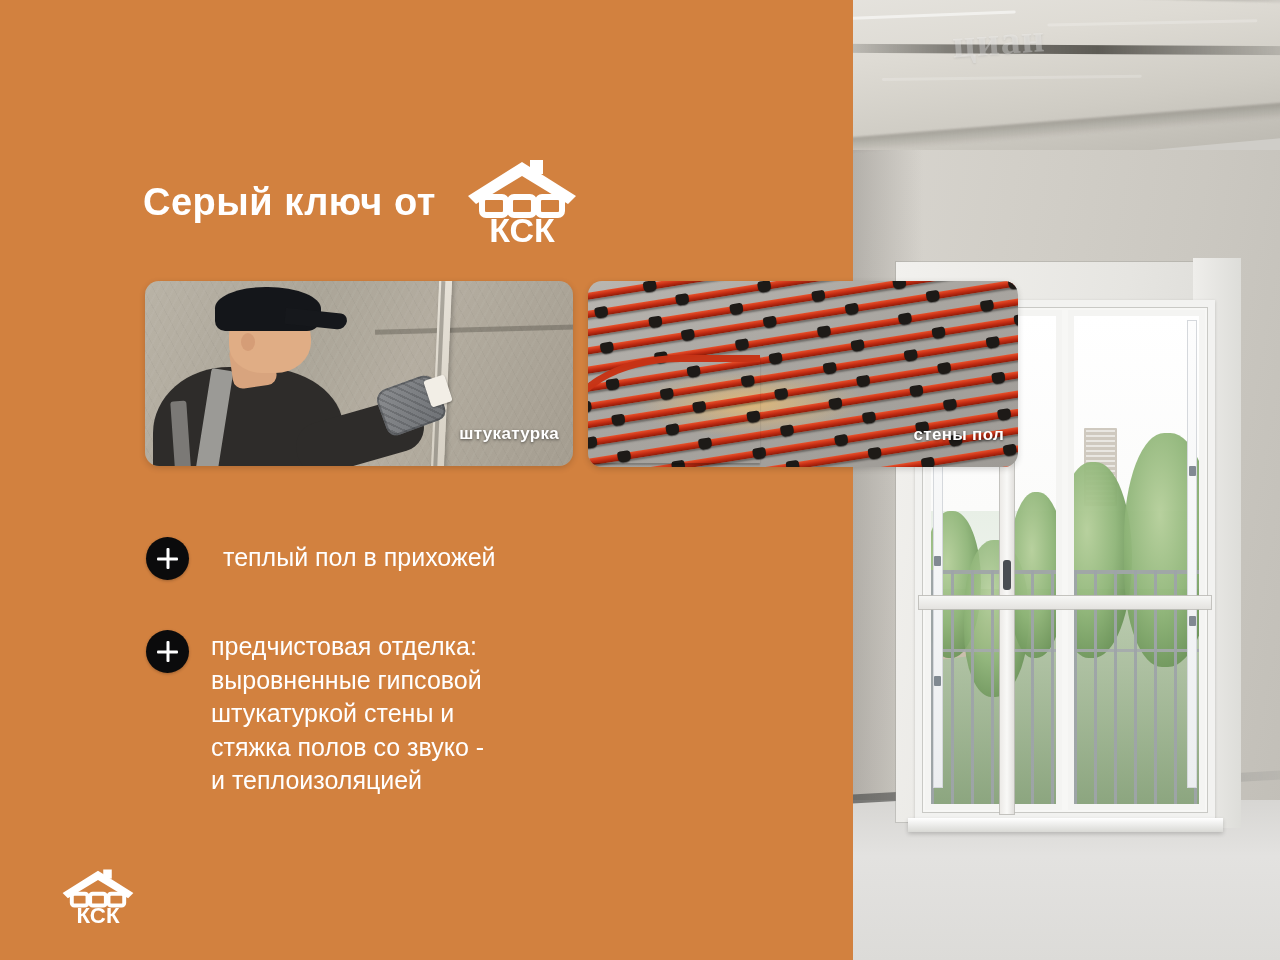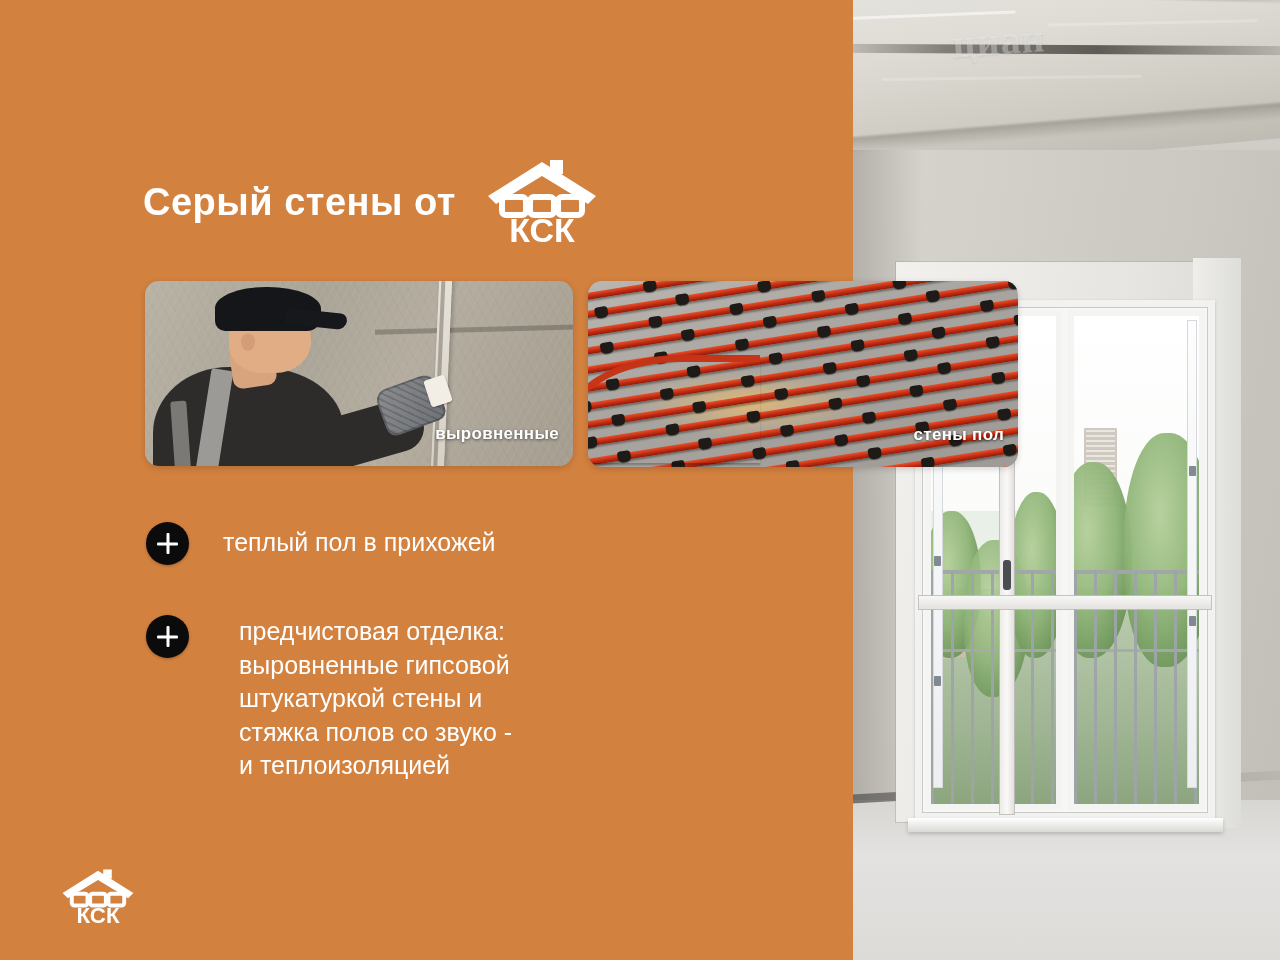--- a/index.html
+++ b/index.html
@@ -284,39 +284,39 @@
     box-shadow:0 1px 1px rgba(0,0,0,.45);
   }
   .c2-curve {
     position:absolute; left:-6%; top:40%; width:46%; height:58%;
     border:7px solid #c73316; border-radius:60% 0 0 0 / 70% 0 0 0;
     border-right:none; border-bottom:none; opacity:.98;
     box-shadow:0 2px 2px rgba(0,0,0,.25);
   }
 
   
-  .bullets { position:absolute; left:146px; top:520px; width:560px; }
+  .bullets { position:absolute; left:146px; top:535px; width:560px; }
   .bullet { display:flex; align-items:flex-start; gap:22px; }
   .bullet + .bullet { margin-top:48px; }
   .plus {
     flex:0 0 auto; width:43px; height:43px; border-radius:50%;
     background:#0b0b0c; position:relative; margin-top:2px;
     box-shadow:0 1px 3px rgba(0,0,0,.25);
   }
   .plus::before, .plus::after {
     content:""; position:absolute; background:#ffffff; border-radius:1px;
   }
   .plus::before { left:50%; top:11px; width:3px; height:21px; transform:translateX(-50%); }
   .plus::after  { top:50%; left:11px; height:3px; width:21px; transform:translateY(-50%); }
   .bullet-text {
     color:#ffffff; font-size:25px; line-height:1.34; font-weight:normal;
     white-space:pre-line;
   }
   .bullet-1 .bullet-text { padding-left:12px; padding-top:6px; }
-  .bullet-2 .bullet-text { padding-top:2px;margin-left:28px; }
+  .bullet-2 .bullet-text { padding-top:2px; }
 
   
   .footer-logo { position:absolute; left:60px; top:869px; }
 </style>
 </head>
 <body>
 
 <div class="slide">
 
   <div class="photo">
@@ -379,21 +379,21 @@
     <div class="win-transom"></div>
     <div class="win-handle"></div>
     <div class="win-sill"></div>
 
     <div class="watermark">циан</div>
   </div>
 
   <div class="panel">
 
     <div class="title-row">
-      <div class="title-text">Серый стены от</div>
+      <div class="title-text">Серый ключ от</div>
       <div class="logo">
         <svg width="116" height="84" viewBox="0 0 116 84" aria-hidden="true">
           <path d="M58 2 L112 36 L104 44 L58 16 L12 44 L4 36 Z" fill="#ffffff"></path>
           <rect x="66" y="0" width="13" height="14" fill="#ffffff"></rect>
           <rect x="18" y="37" width="24" height="18" rx="4" fill="none" stroke="#ffffff" stroke-width="6"></rect>
           <rect x="46" y="37" width="24" height="18" rx="4" fill="none" stroke="#ffffff" stroke-width="6"></rect>
           <rect x="74" y="37" width="24" height="18" rx="4" fill="none" stroke="#ffffff" stroke-width="6"></rect>
           <text x="58" y="82" text-anchor="middle" font-family="Liberation Sans, sans-serif" font-size="34" font-weight="bold" fill="#ffffff">КСК</text>
         </svg>
       </div>
@@ -411,21 +411,21 @@
       <div class="c1-neck"></div>
       <div class="c1-head"></div>
       <div class="c1-ear"></div>
       <div class="c1-cap"></div>
       <div class="c1-cap-brim"></div>
       <div class="c1-arm"></div>
       <div class="c1-glove">
         <div class="c1-glove-tex"></div>
       </div>
       <div class="c1-tool"></div>
-      <div class="card-label">выровненные</div>
+      <div class="card-label">штукатурка</div>
     </div>
 
     <div class="card card-2">
       <div class="c2-base"></div>
       <div class="c2-glow"></div>
       <div class="c2-pipes">
         <div class="pipe" style="top:6%;"></div>
           <div class="pipe" style="top:13%;"></div>
         <div class="pipe" style="top:20%;"></div>
           <div class="pipe" style="top:27%;"></div>

